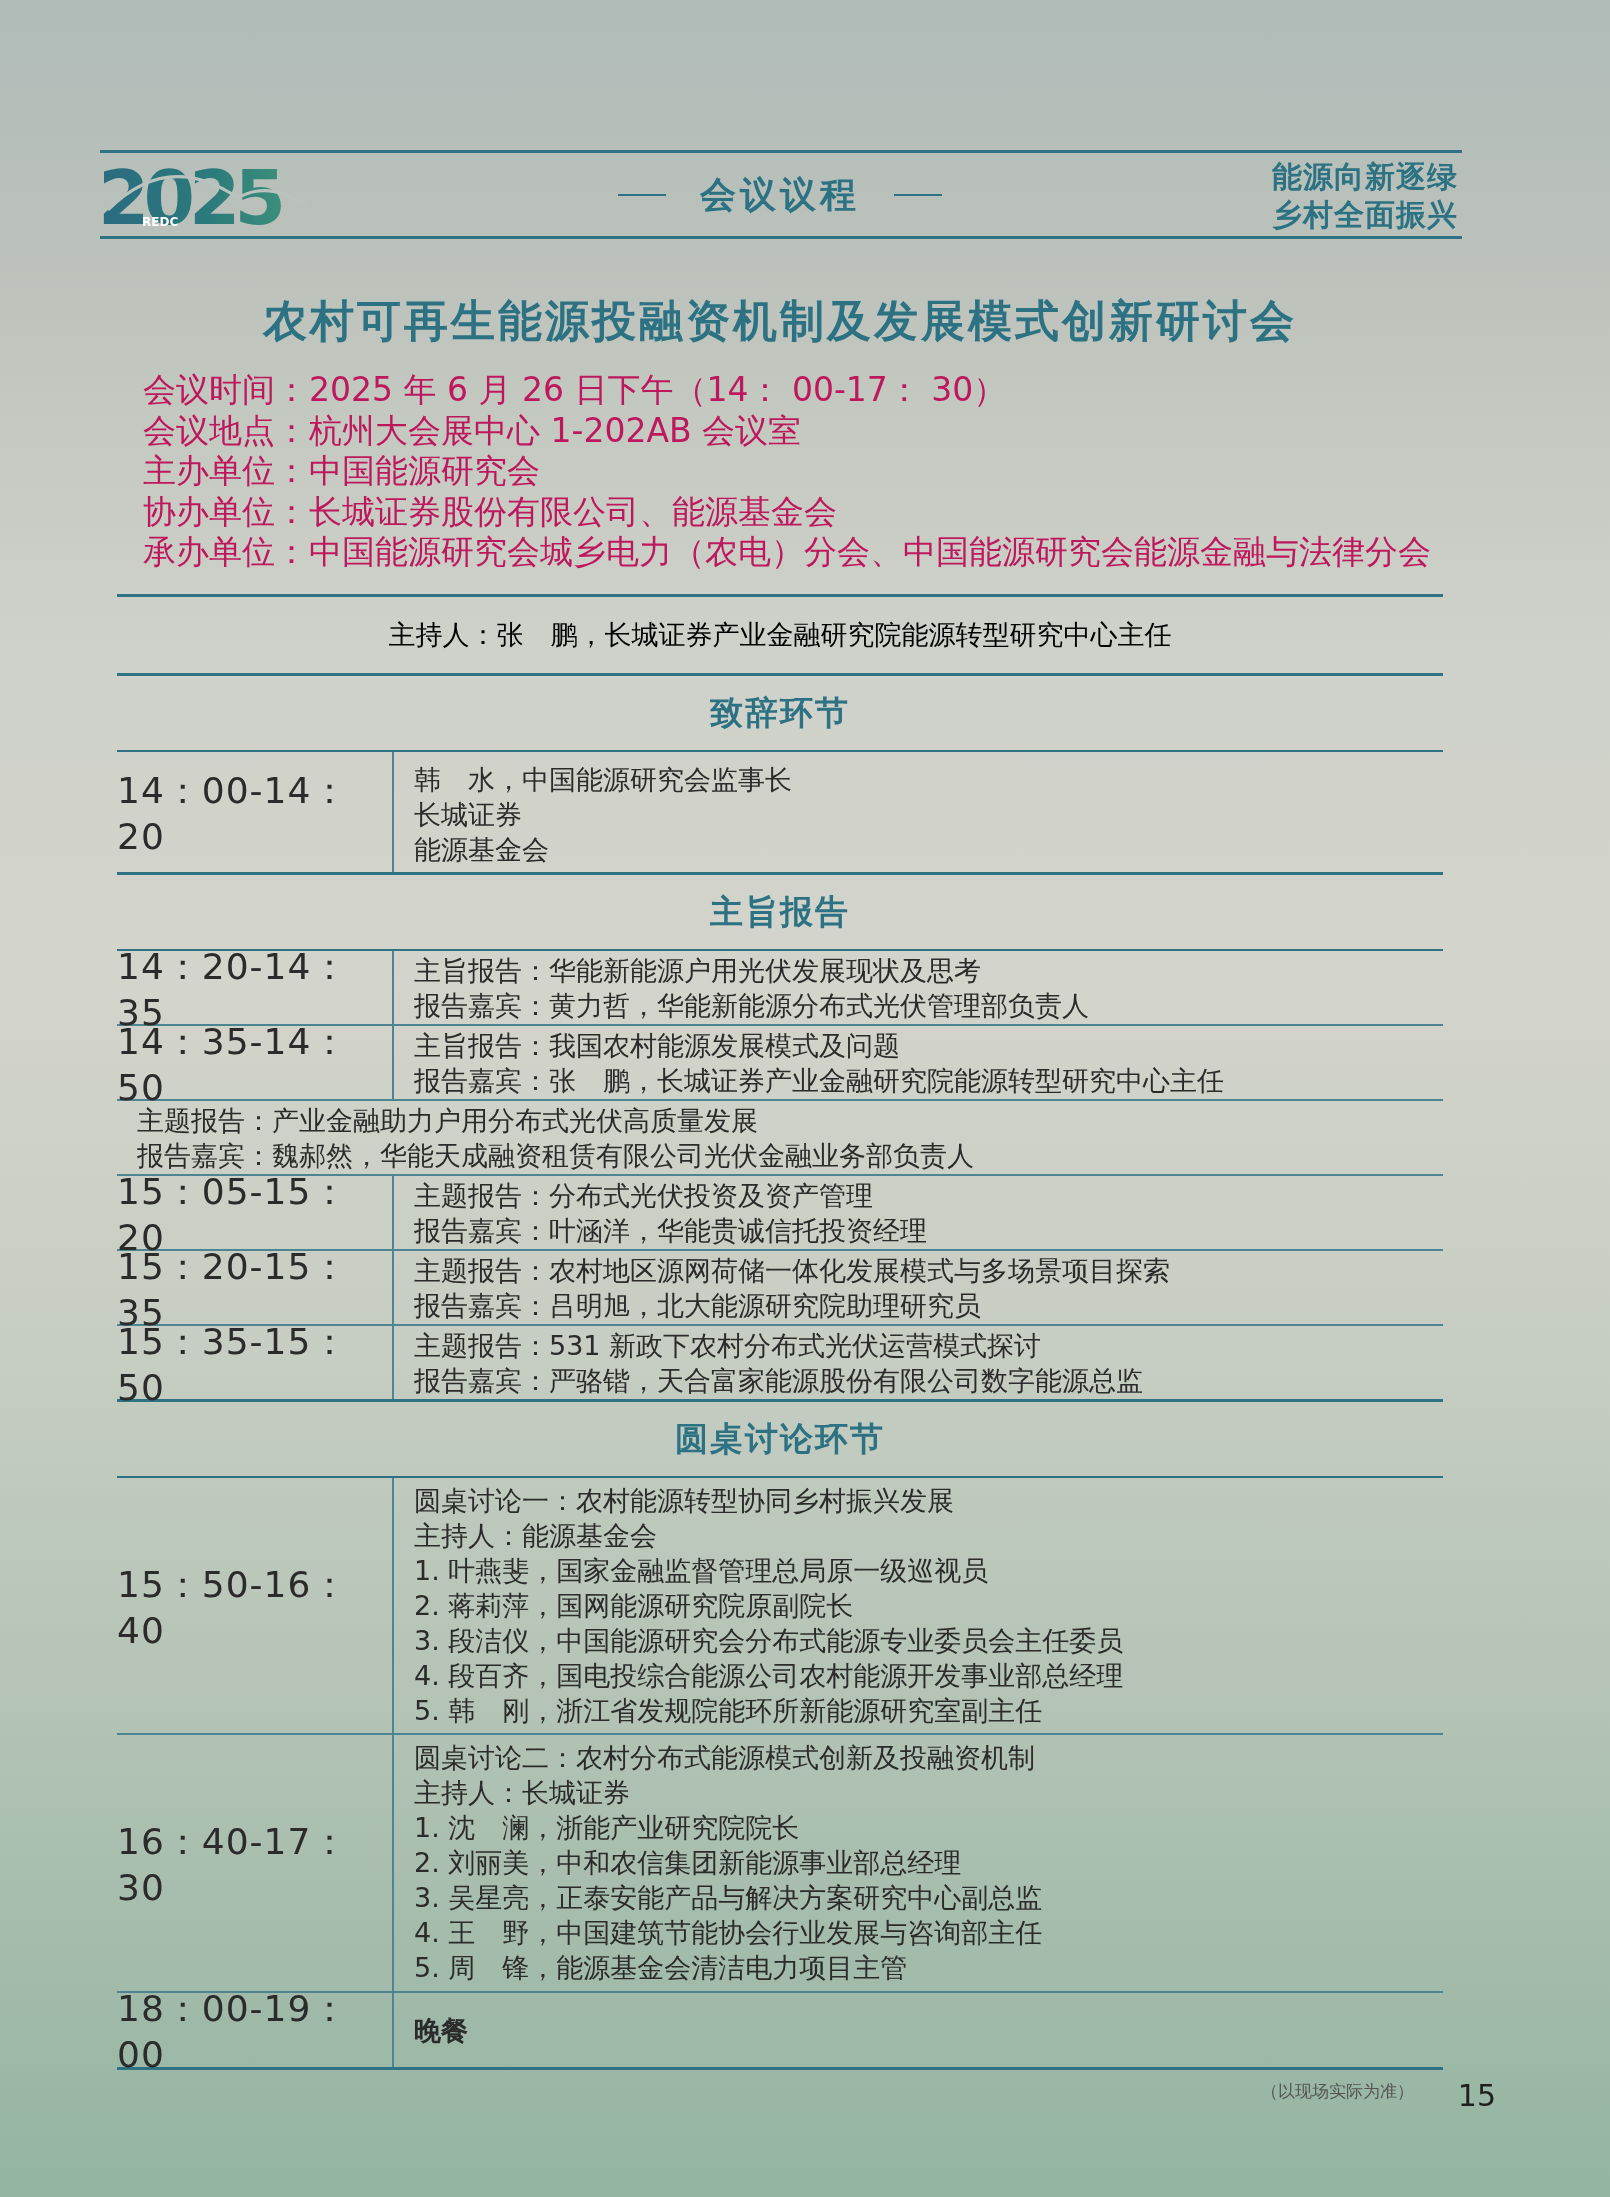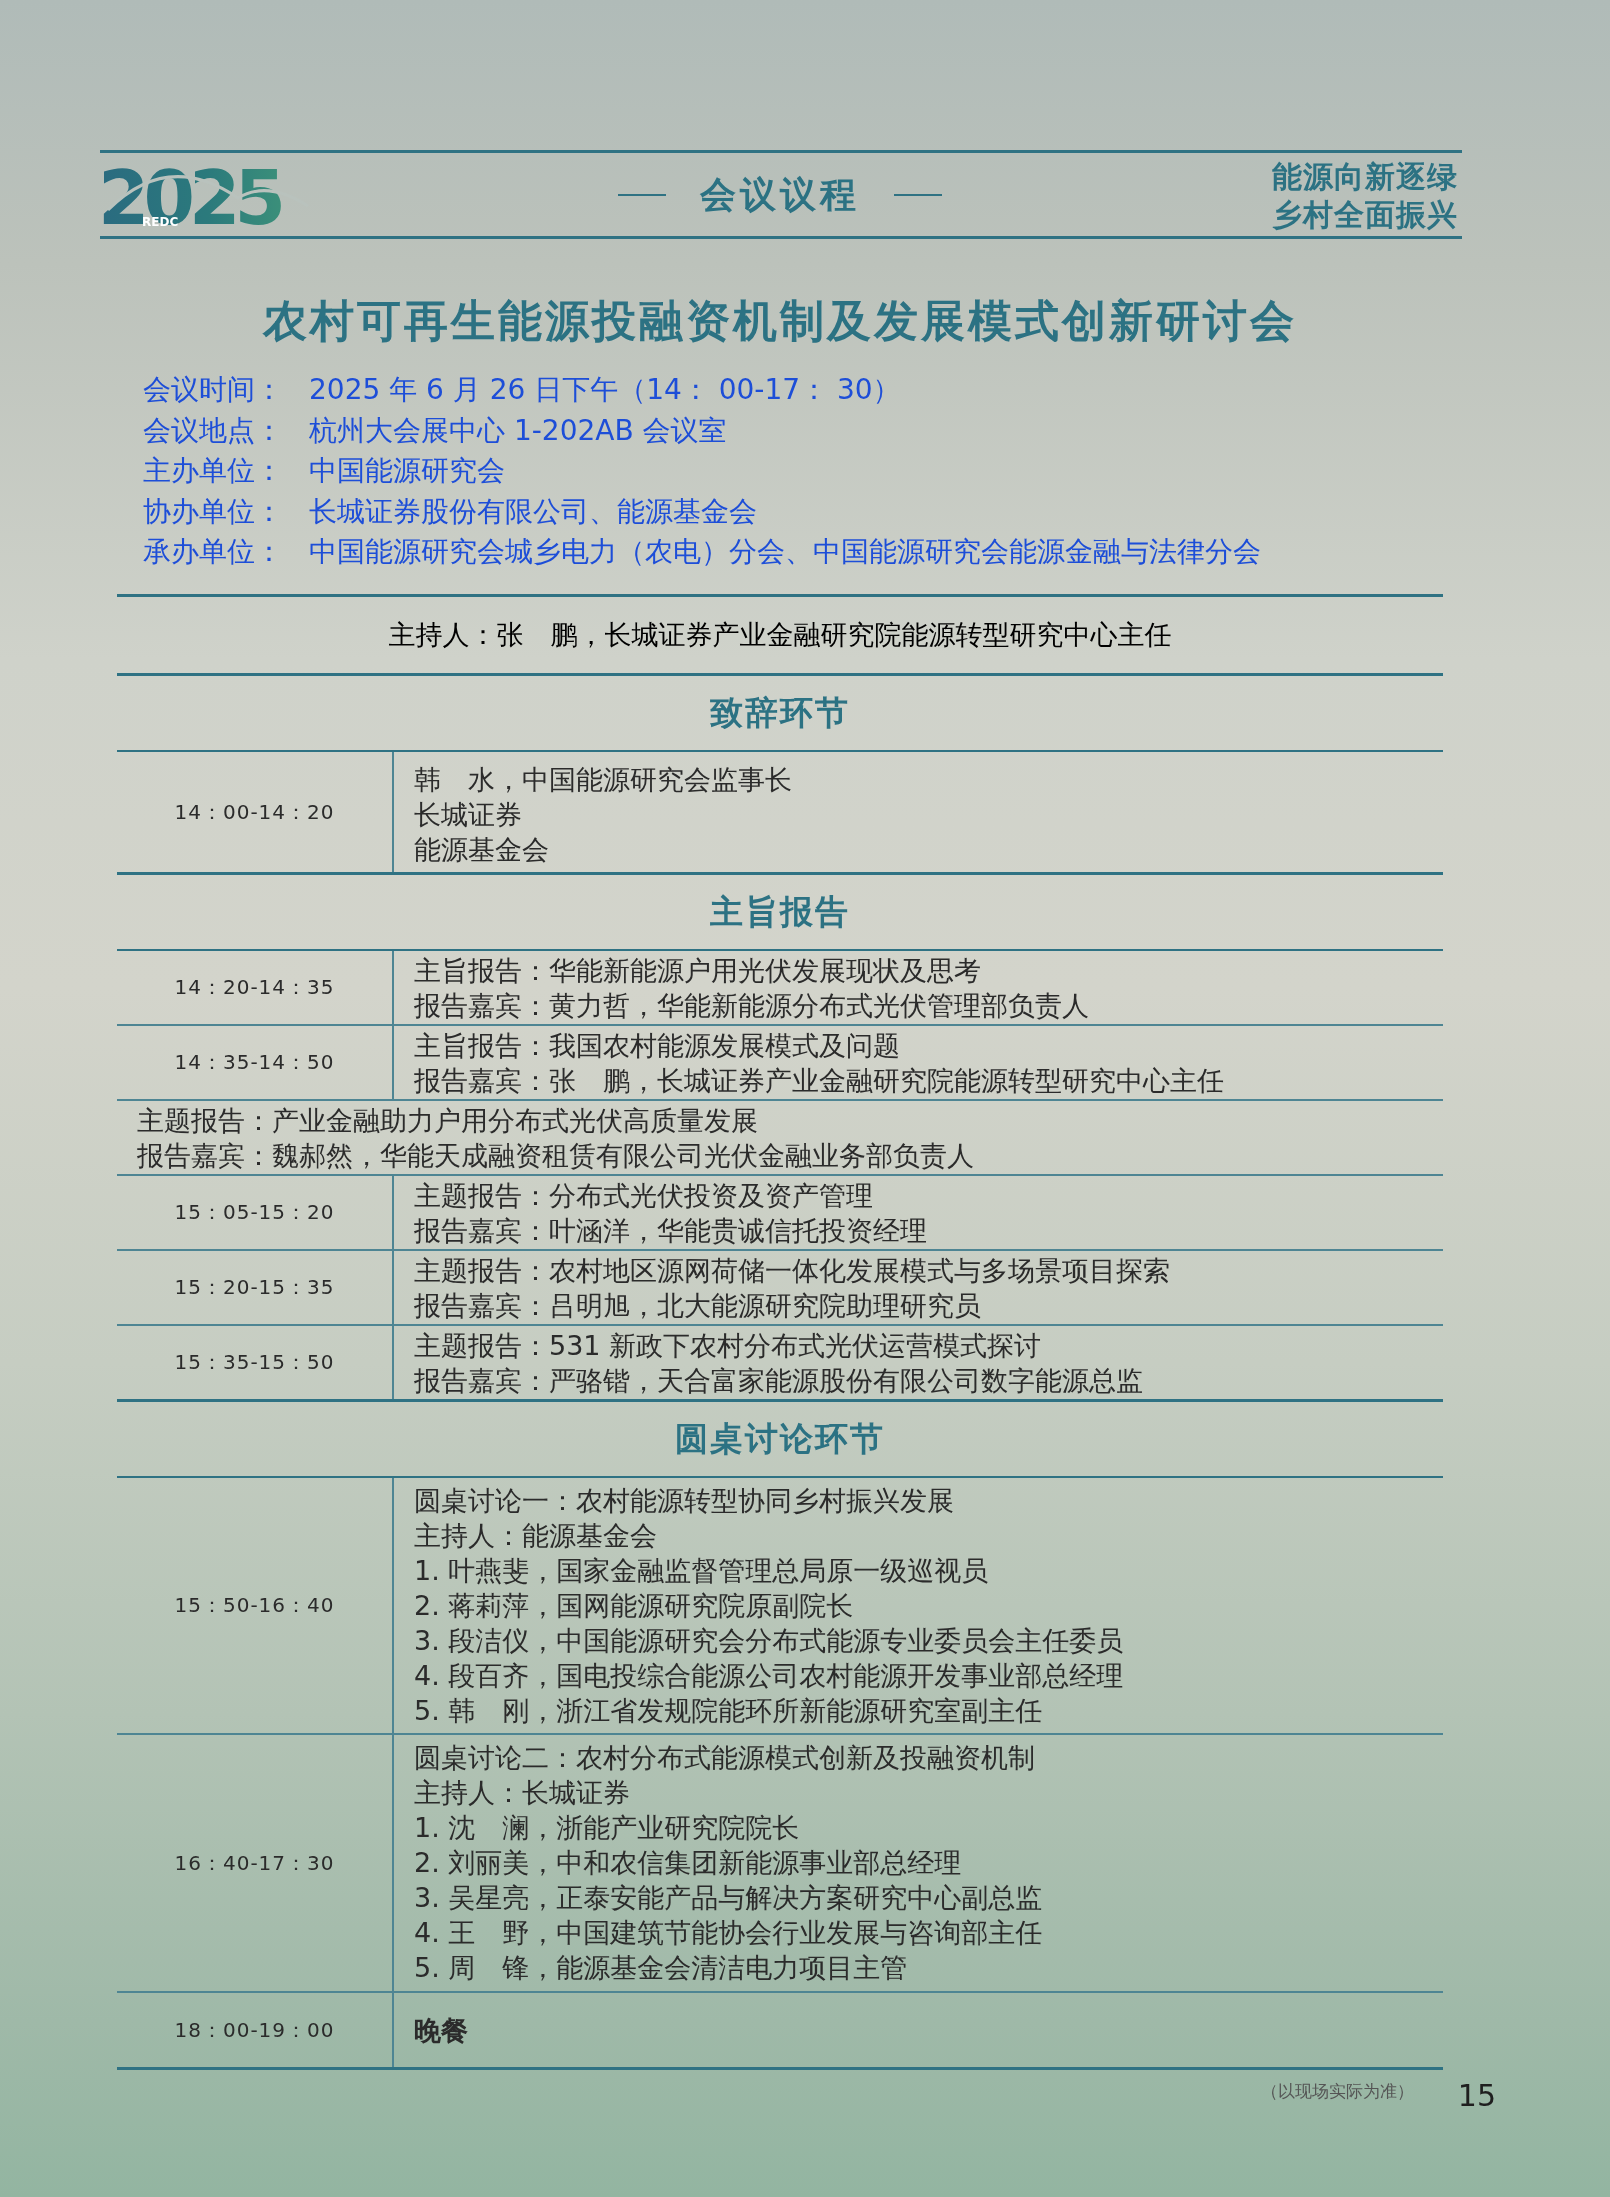--- a/index.html
+++ b/index.html
@@ -14,31 +14,31 @@
 
   
   .logo { left: 98px; top: 160px; width: 220px; height: 72px; }
   .header-center { left: 600px; top: 165px; width: 360px; height: 60px; display: flex; align-items: center; justify-content: center; gap: 34px; }
   .header-center .dash { width: 48px; height: 2px; background: #2f7283; }
   .header-center .txt { font-size: 36px; font-weight: bold; color: #2c7283; letter-spacing: 4px; }
   .slogan { right: 152px; top: 158px; text-align: right; font-size: 30px; font-weight: bold; color: #2c7283; line-height: 38px; letter-spacing: 1px; }
 
   .main-title { left: 0; width: 1560px; top: 292px; text-align: center; font-size: 44px; font-weight: bold; color: #2c7283; letter-spacing: 3px; }
 
-  .info { left: 143px; top: 370px; font-size: 28px; line-height: 40.5px; color: #1d4ed8; }
+  .info { left: 143px; top: 370px; font-size: 33px; line-height: 40.5px; color: #be185d; }
   .info .row { display: flex; white-space: nowrap; }
   .info .label { width: 166px; }
 
   
   .agenda { left: 117px; top: 594px; width: 1326px; }
   .host { height: 76px; display: flex; align-items: center; justify-content: center; font-size: 27px; color: #000000; border-top: 3px solid #2f7283; border-bottom: 3px solid #2f7283; }
   .section-head { height: 74px; display: flex; align-items: center; justify-content: center; font-size: 33px; font-weight: bold; color: #2c7283; letter-spacing: 2px; border-bottom: 2px solid #2f7283; }
   .row { display: flex; border-bottom: 2px solid #4e8593; }
   .row.last { border-bottom: 3px solid #2f7283; }
-  .time { width: 275px; border-right: 2px solid #4e8593; display: flex; align-items: center; justify-content: center; font-size: 20px; color: #2b2b2b; letter-spacing: 1px; }
+  .time { width: 275px; border-right: 2px solid #4e8593; display: flex; align-items: center; justify-content: center; font-size: 36px; color: #2b2b2b; letter-spacing: 1px; }
   .content { flex: 1; padding: 6px 0 6px 20px; font-size: 27px; line-height: 35px; color: #2b2b2b; }
   .content div { white-space: nowrap; }
 
   .footnote { right: 196px; top: 2080px; font-size: 17px; color: #555; }
   .page-num { right: 114px; top: 2078px; font-size: 30px; color: #1f1f1f; }
 </style>
 </head>
 <body>
 
 <div class="rule" style="left:100px; top:150px; width:1362px; height:3px;"></div>

